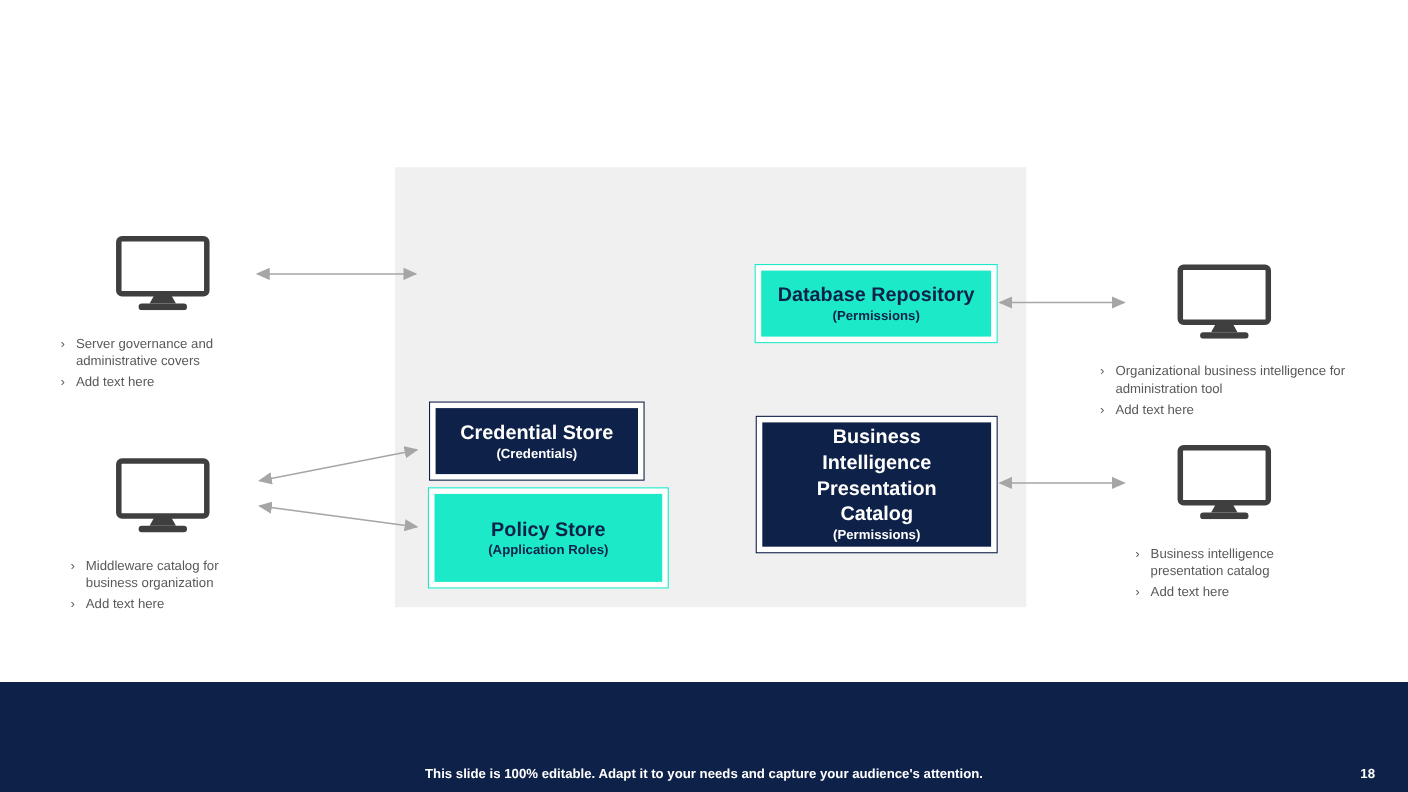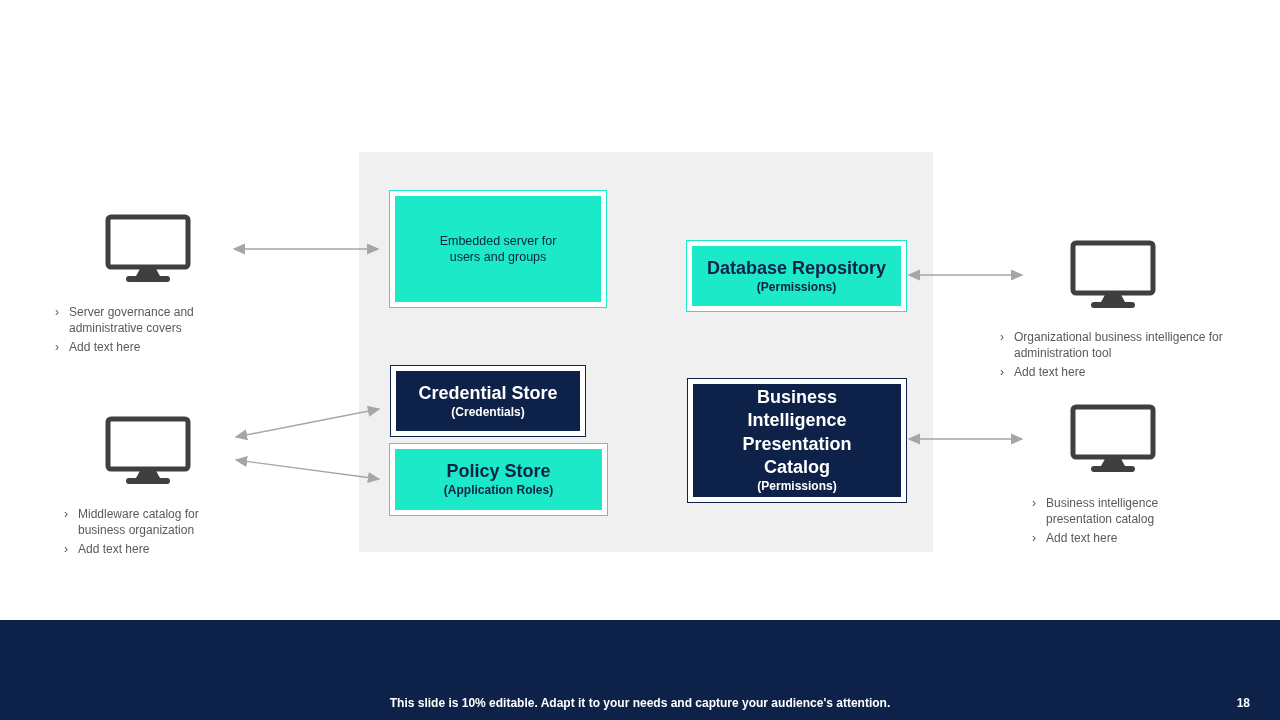--- a/index.html
+++ b/index.html
@@ -19,21 +19,21 @@
   .box.teal .inner { background:#1CE9C8; color:#0E2148; }
   .box.navy { border:1px solid #0E2148; }
   .box.navy .inner { background:#0E2148; color:#ffffff; }
   .box-title { font-weight:bold; font-size:18px; }
   .box-sub { font-size:12px;font-weight:bold; }
   .box-text { font-size:12.5px; max-width:150px; }
 
   #box-embedded   { left:389px; top:190px; width:218px; height:118px; }
   #box-dbrepo     { left:686px; top:240px; width:221px; height:72px; }
   #box-credential { left:390px; top:365px; width:196px; height:72px; }
-  #box-policy     { left:389px; top:443px; width:219px; height:73px; }
+  #box-policy     { left:389px; top:443px; width:219px; height:92px; }
   #box-catalog    { left:687px; top:378px; width:220px; height:125px; }
   #box-catalog .box-title { max-width:170px; }
 
   .monitor { position:absolute; width:86px; height:68px; }
   #monitor-lt { left:105px; top:214px; }
   #monitor-lb { left:105px; top:416px; }
   #monitor-rt { left:1070px; top:240px; }
   #monitor-rb { left:1070px; top:404px; }
 
   .bullets { position:absolute; font-size:12px; color:#595959; line-height:1.32; }
@@ -66,25 +66,20 @@
         <path d="M0,0 L9,4 L0,8 Z" fill="#A6A6A6"></path>
       </marker>
     </defs>
     <line x1="234" y1="249" x2="378" y2="249" marker-start="url(#ah)" marker-end="url(#ah)"></line>
     <line x1="236" y1="437" x2="379" y2="409" marker-start="url(#ah)" marker-end="url(#ah)"></line>
     <line x1="236" y1="460" x2="379" y2="479" marker-start="url(#ah)" marker-end="url(#ah)"></line>
     <line x1="909" y1="275" x2="1022" y2="275" marker-start="url(#ah)" marker-end="url(#ah)"></line>
     <line x1="909" y1="439" x2="1022" y2="439" marker-start="url(#ah)" marker-end="url(#ah)"></line>
   </svg>
 
-  <div class="box teal" id="box-embedded">
-    <div class="inner">
-      <span class="box-text">Embedded server for users and groups</span>
-    </div>
-  </div>
 
   <div class="box teal" id="box-dbrepo">
     <div class="inner">
       <span class="box-title">Database Repository</span>
       <span class="box-sub">(Permissions)</span>
     </div>
   </div>
 
   <div class="box navy" id="box-credential">
     <div class="inner">
@@ -166,17 +161,17 @@
       <span class="marker">›</span>
       <span>Business intelligence presentation catalog</span>
     </div>
     <div class="li">
       <span class="marker">›</span>
       <span>Add text here</span>
     </div>
   </div>
 
   <div class="footer">
-    <div class="footer-text">This slide is 10% editable. Adapt it to your needs and capture your audience's attention.</div>
+    <div class="footer-text">This slide is 100% editable. Adapt it to your needs and capture your audience's attention.</div>
     <div class="page-number">18</div>
   </div>
 
 </div>
 
 </body></html>

